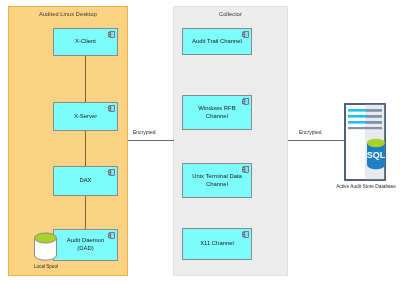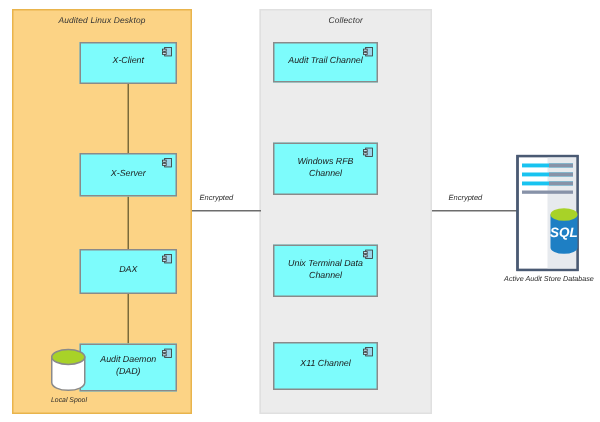--- a/index.html
+++ b/index.html
@@ -3,21 +3,21 @@
 <meta charset="utf-8">
 <style>
   html,body{margin:0;padding:0;}
   body{
     width:400px;height:281px;
     background:#ffffff;
     font-family:"Liberation Sans", sans-serif;
     overflow:hidden;
     position:relative;
   }
-  #canvas{position:absolute;inset:0;font-style:italic;}
+  #canvas{position:absolute;inset:0;}
 
   
   .panel{
     position:absolute;
     box-sizing:border-box;
   }
   .panel-title{
     position:absolute;
     left:0;right:0;
     text-align:center;

